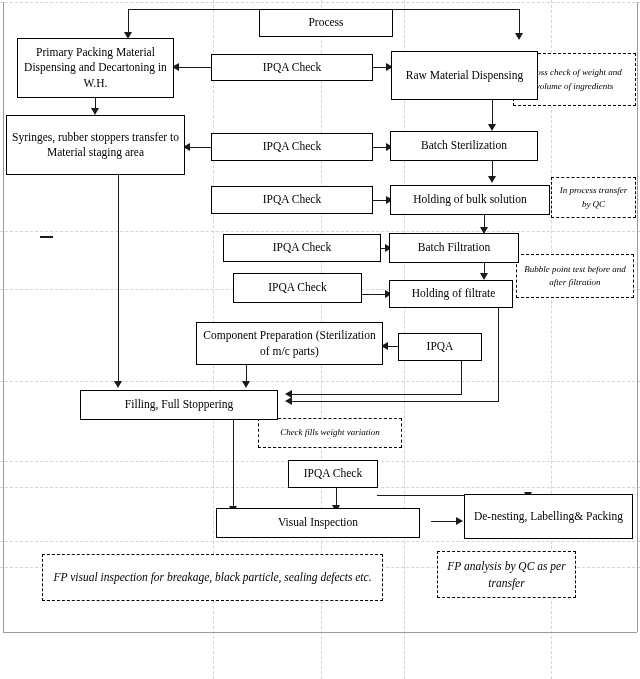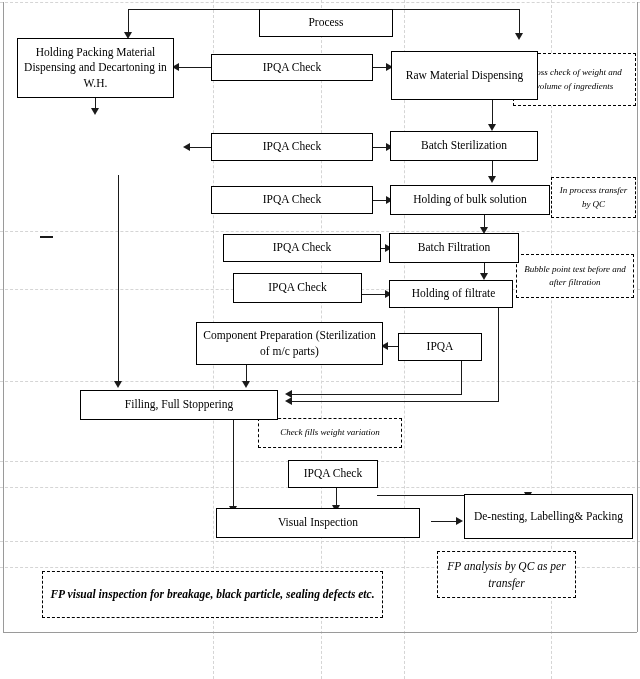--- a/index.html
+++ b/index.html
@@ -202,28 +202,29 @@
 
   <div class="ln ln-h" style="left:377px; top:495px; width:152px;"></div>
   <div class="ln ln-v" style="left:528px; top:495px; height:5px;"></div>
   <div class="arw arw-down" style="left:523.5px; top:492px;"></div>
 
   <div class="ln ln-h" style="left:431px; top:521px; width:28px;"></div>
   <div class="arw arw-right" style="left:456px; top:516.5px;"></div>
 
   <div class="box" style="left:259px; top:9px; width:134px; height:28px;">Process</div>
 
-  <div class="box" style="left:17px; top:38px; width:157px; height:60px;">Holding Packing Material Dispensing and Decartoning in W.H.</div>
+  <div class="box" style="left:17px; top:38px; width:157px; height:60px;">Primary Packing Material Dispensing and Decartoning in W.H.</div>
 
   <div class="box" style="left:211px; top:54px; width:162px; height:27px;">IPQA Check</div>
 
   <div class="box" style="left:391px; top:51px; width:147px; height:49px;">Raw Material Dispensing</div>
 
   <div class="note" style="left:513px; top:53px; width:123px; height:53px;">Cross check of weight and volume of ingredients</div>
 
+  <div class="box" style="left:6px; top:115px; width:179px; height:60px;">Syringes, rubber stoppers transfer to Material staging area</div>
 
   <div class="box" style="left:211px; top:133px; width:162px; height:28px;">IPQA Check</div>
 
   <div class="box" style="left:390px; top:131px; width:148px; height:30px;">Batch Sterilization</div>
 
   <div class="box" style="left:211px; top:186px; width:162px; height:28px;">IPQA Check</div>
 
   <div class="box" style="left:390px; top:185px; width:160px; height:30px;">Holding of bulk solution</div>
 
   <div class="note" style="left:551px; top:177px; width:85px; height:41px;">In process transfer by QC</div>
@@ -245,17 +246,17 @@
   <div class="box" style="left:80px; top:390px; width:198px; height:30px;">Filling, Full Stoppering</div>
 
   <div class="note" style="left:258px; top:418px; width:144px; height:30px;">Check fills weight variation</div>
 
   <div class="box" style="left:288px; top:460px; width:90px; height:28px;">IPQA Check</div>
 
   <div class="box" style="left:216px; top:508px; width:204px; height:30px;text-align:center;">Visual Inspection</div>
 
   <div class="box" style="left:464px; top:494px; width:169px; height:45px;">De-nesting, Labelling&amp; Packing</div>
 
-  <div class="note big" style="left:42px; top:571px; width:341px; height:47px;font-weight:bold;">FP visual inspection for breakage, black particle, sealing defects etc.</div>
+  <div class="note big" style="left:42px; top:554px; width:341px; height:47px;">FP visual inspection for breakage, black particle, sealing defects etc.</div>
 
   <div class="note big" style="left:437px; top:551px; width:139px; height:47px;">FP analysis by QC as per transfer</div>
 
 </div>
 
 </body></html>

